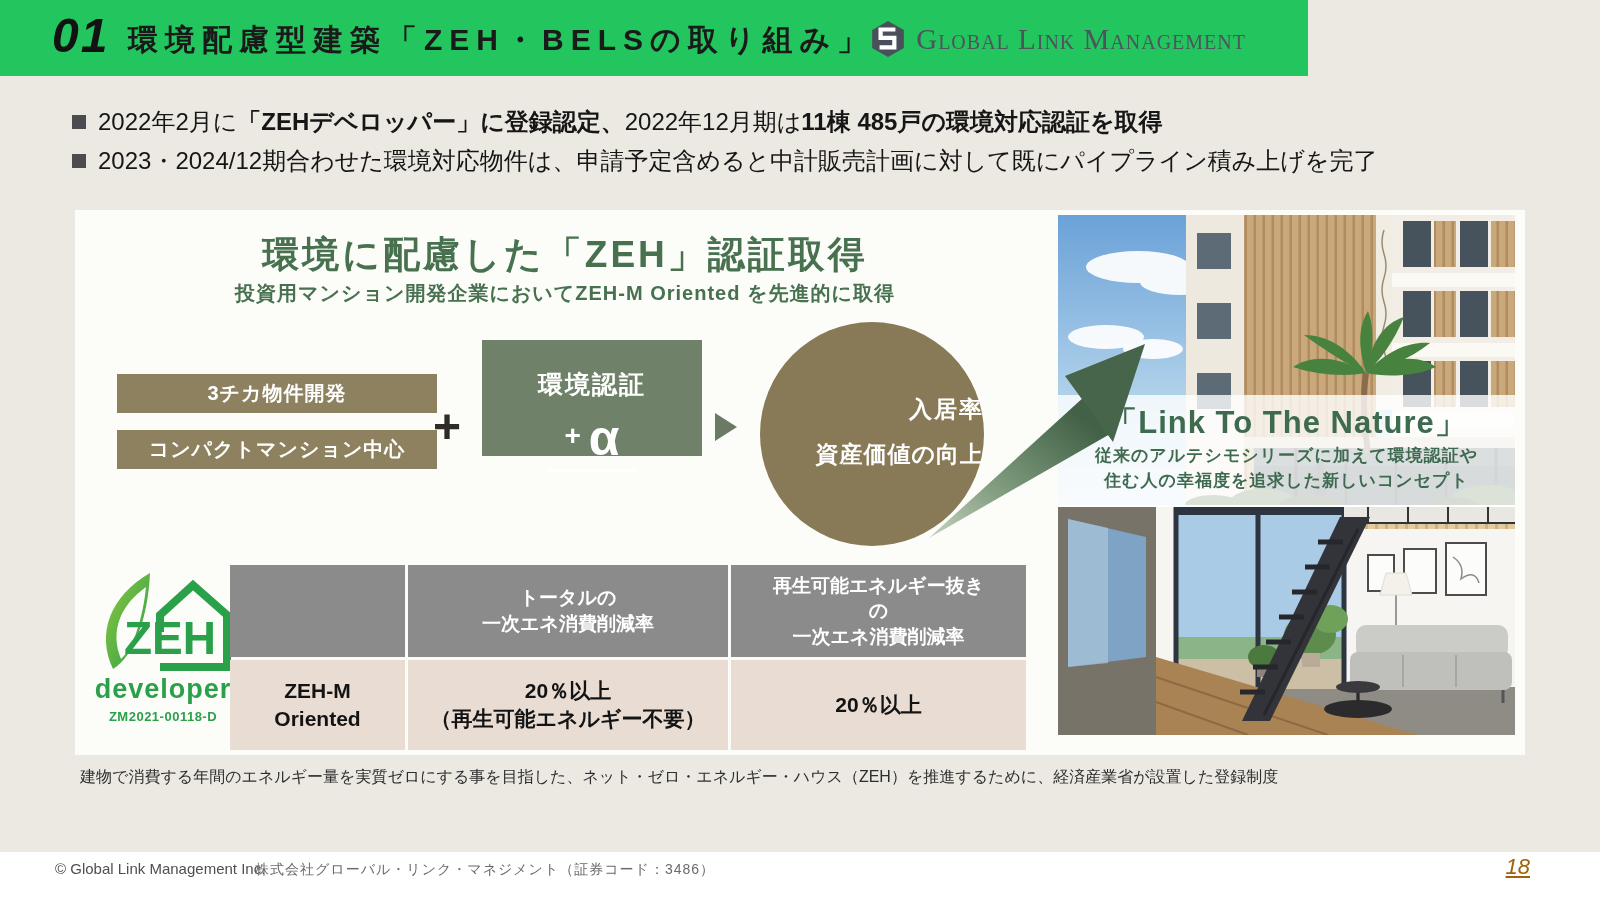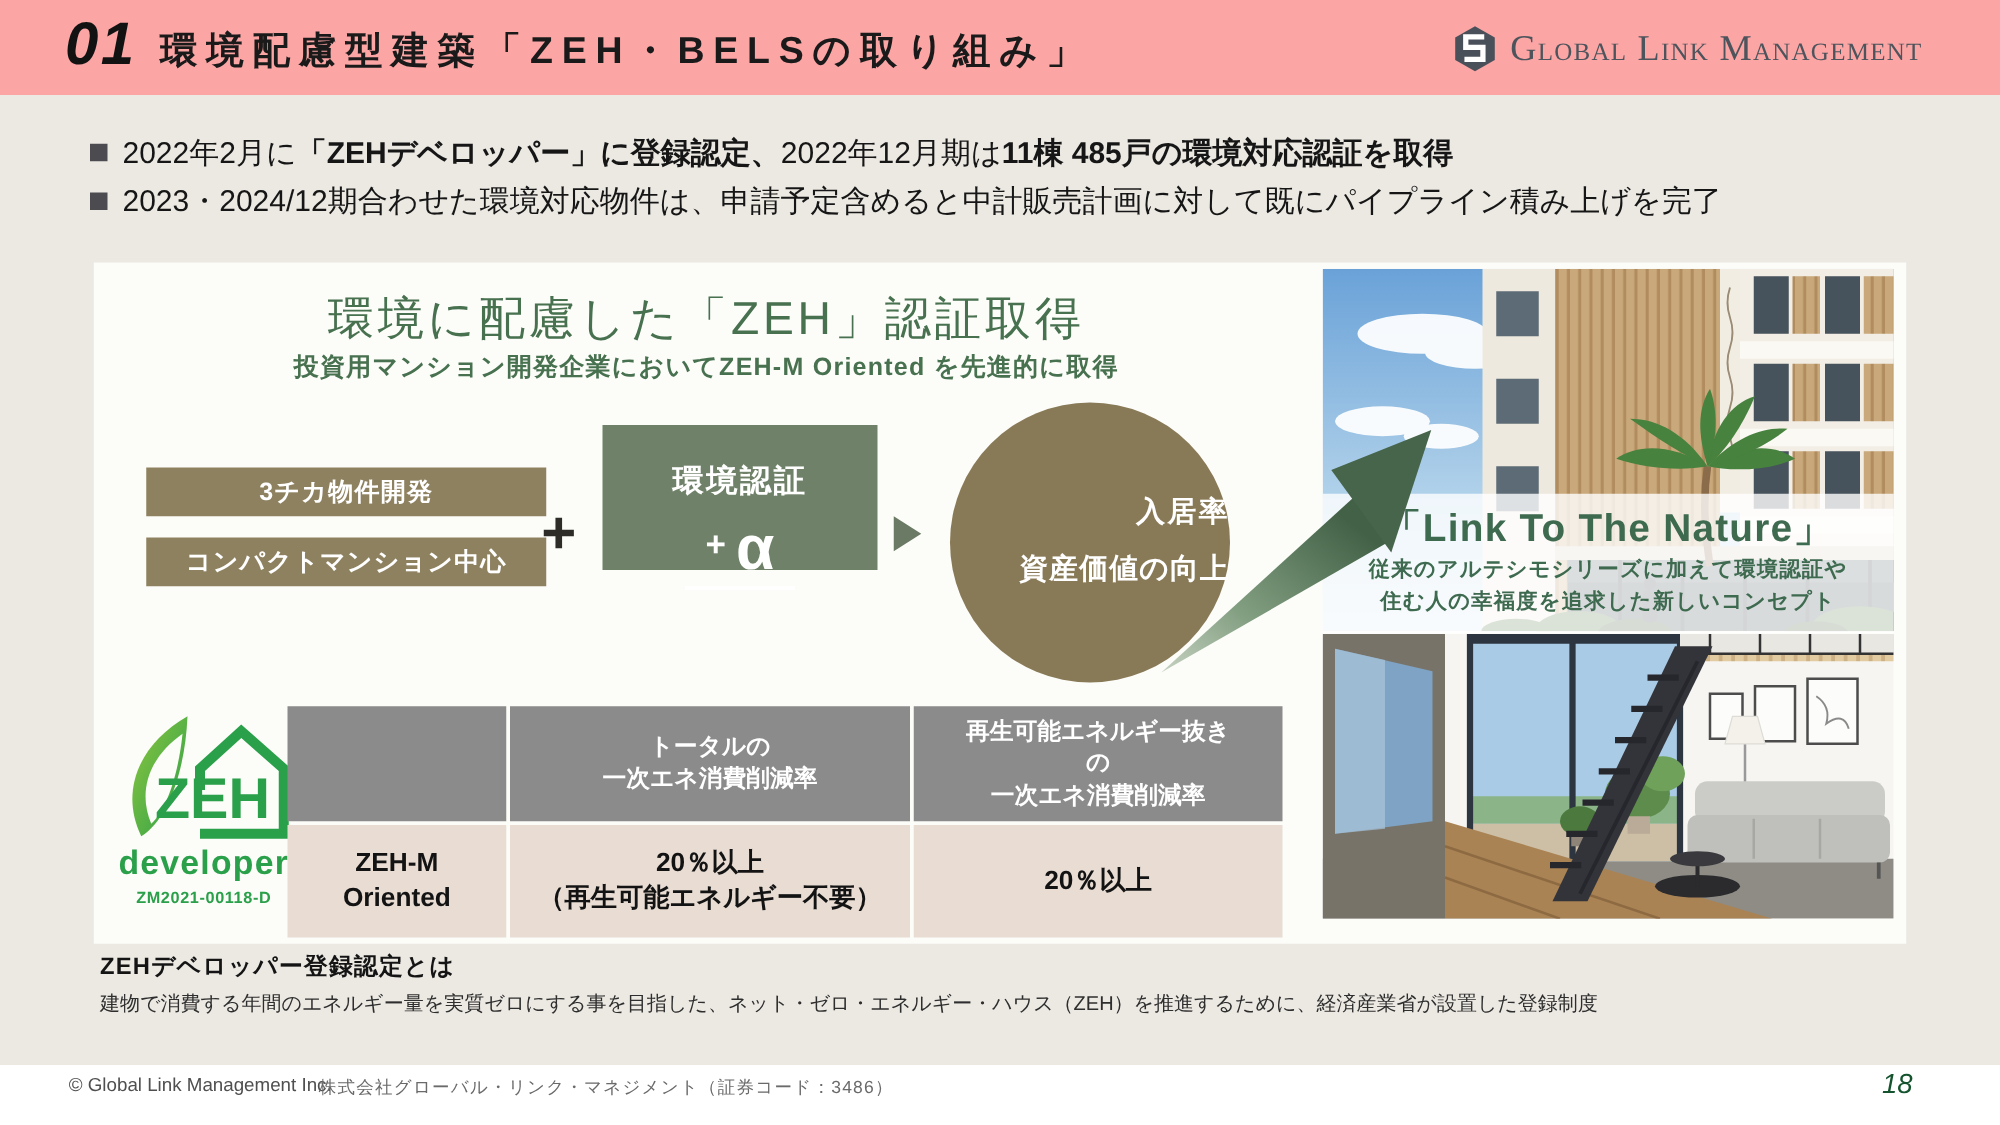--- a/index.html
+++ b/index.html
@@ -1,35 +1,35 @@
 <!DOCTYPE html>
 <html><head>
 <meta charset="utf-8">
 <style>
   * { margin:0; padding:0; box-sizing:border-box; }
   html,body { width:1600px; height:900px; }
   body { font-family:"Liberation Sans","DejaVu Sans",sans-serif; background:#ece9e3; }
   .slide { position:relative; width:1600px; height:900px; background:#ece9e3; overflow:hidden; }
 
   
-  .topbar { position:absolute; left:0; top:0; width:1600px; height:76px; background:#fca5a5; }
+  .topbar { position:absolute; left:0; top:0; width:1308px; height:76px; background:#22c55e; }
   .sec-num { position:absolute; left:52px; top:8px; font-size:48px; font-weight:bold; font-style:italic; color:#121212; letter-spacing:2px; }
   .page-title { position:absolute; left:128px; top:20px; font-size:30px; font-weight:bold; color:#1a1a1a; letter-spacing:7px; white-space:nowrap; }
   .logo { position:absolute; right:62px; top:20px; display:flex; align-items:center; gap:10px; }
   .logo-text { font-family:"Liberation Serif","DejaVu Serif",serif; font-variant:small-caps; font-size:29px; color:#4e545c; letter-spacing:1px; }
 
   
   .bullets { position:absolute; left:72px; top:102px; }
   .bullet { display:flex; align-items:center; height:39px; font-size:24px; color:#161616; white-space:nowrap; }
   .bullet .sq { display:inline-block; width:14px; height:14px; background:#4c4c50; margin-right:12px; flex:0 0 auto; }
   .bullet b { font-weight:bold; }
 
   
   .panel { position:absolute; left:75px; top:210px; width:1450px; height:545px; background:#fcfcf9; }
-  .panel-title { position:absolute; left:0; top:20px; width:980px; text-align:center; font-size:37px; font-weight:normal; color:#47714f; letter-spacing:3px; }
+  .panel-title { position:absolute; left:0; top:20px; width:980px; text-align:center; font-size:37px; font-weight:bold; color:#47714f; letter-spacing:3px; }
   .panel-subtitle { position:absolute; left:0; top:70px; width:980px; text-align:center; font-size:20px; font-weight:bold; color:#47714f; letter-spacing:1px; }
 
   .box { position:absolute; left:42px; width:320px; height:39px; background:#8e8160; color:#ffffff; font-size:20px; font-weight:bold; display:flex; align-items:center; justify-content:center; letter-spacing:1px; }
   .box1 { top:164px; } .box2 { top:220px; }
   .plus { position:absolute; left:342px; top:186px; width:60px; height:60px; font-size:48px; font-weight:bold; color:#2e2c27; display:flex; align-items:center; justify-content:center; }
   .green-box { position:absolute; left:407px; top:130px; width:220px; height:116px; background:#6f8168; color:#fff; text-align:center; }
   .gb-label { margin-top:28px; font-size:25px; font-weight:bold; letter-spacing:2px; }
   .gb-alpha { display:inline-block; margin-top:8px; padding:0 16px 2px 16px; border-bottom:3px solid #ffffff; color:#fff; }
   .gb-plus { font-size:28px; font-weight:bold; vertical-align:10px; }
   .gb-a { font-size:50px; font-weight:bold; margin-left:8px; }
@@ -59,21 +59,21 @@
 
   
   .footnote { position:absolute; left:80px; top:760px; width:1460px; }
   .fn-title { font-size:19px; font-weight:bold; color:#141414; letter-spacing:1px; }
   .fn-body { margin-top:7px; font-size:16px; color:#2e2e2e; }
 
   
   .bottombar { position:absolute; left:0; top:852px; width:1600px; height:48px; background:#ffffff; }
   .copy { position:absolute; left:55px; top:8px; font-size:15px; color:#4f4f4f; }
   .company { position:absolute; left:255px; top:9px; font-size:14px; color:#6a6a6a; letter-spacing:1px; }
-  .pageno { position:absolute; right:70px; top:2px; font-size:22px; font-style:italic; color:#14532d; }
+  .pageno { position:absolute; right:70px; top:2px; font-size:22px; font-style:italic; color:#a16207;text-decoration:underline; }
 </style>
 </head>
 <body>
 
 <div class="slide">
 
   <header class="topbar">
     <div class="sec-num">01</div>
     <h1 class="page-title">環境配慮型建築「ZEH・BELSの取り組み」</h1>
     <div class="logo">
@@ -324,21 +324,20 @@
     </div>
 
     <div class="caption">
       <div class="cap-title">「Link To The Nature」</div>
       <div class="cap-line">従来のアルテシモシリーズに加えて環境認証や</div>
       <div class="cap-line">住む人の幸福度を追求した新しいコンセプト</div>
     </div>
   </section>
 
   <div class="footnote">
-    <div class="fn-title">ZEHデベロッパー登録認定とは</div>
     <div class="fn-body">建物で消費する年間のエネルギー量を実質ゼロにする事を目指した、ネット・ゼロ・エネルギー・ハウス（ZEH）を推進するために、経済産業省が設置した登録制度</div>
   </div>
 
   <footer class="bottombar">
     <span class="copy">© Global Link Management Inc.</span>
     <span class="company">株式会社グローバル・リンク・マネジメント（証券コード：3486）</span>
     <span class="pageno">18</span>
   </footer>
 
 </div>

